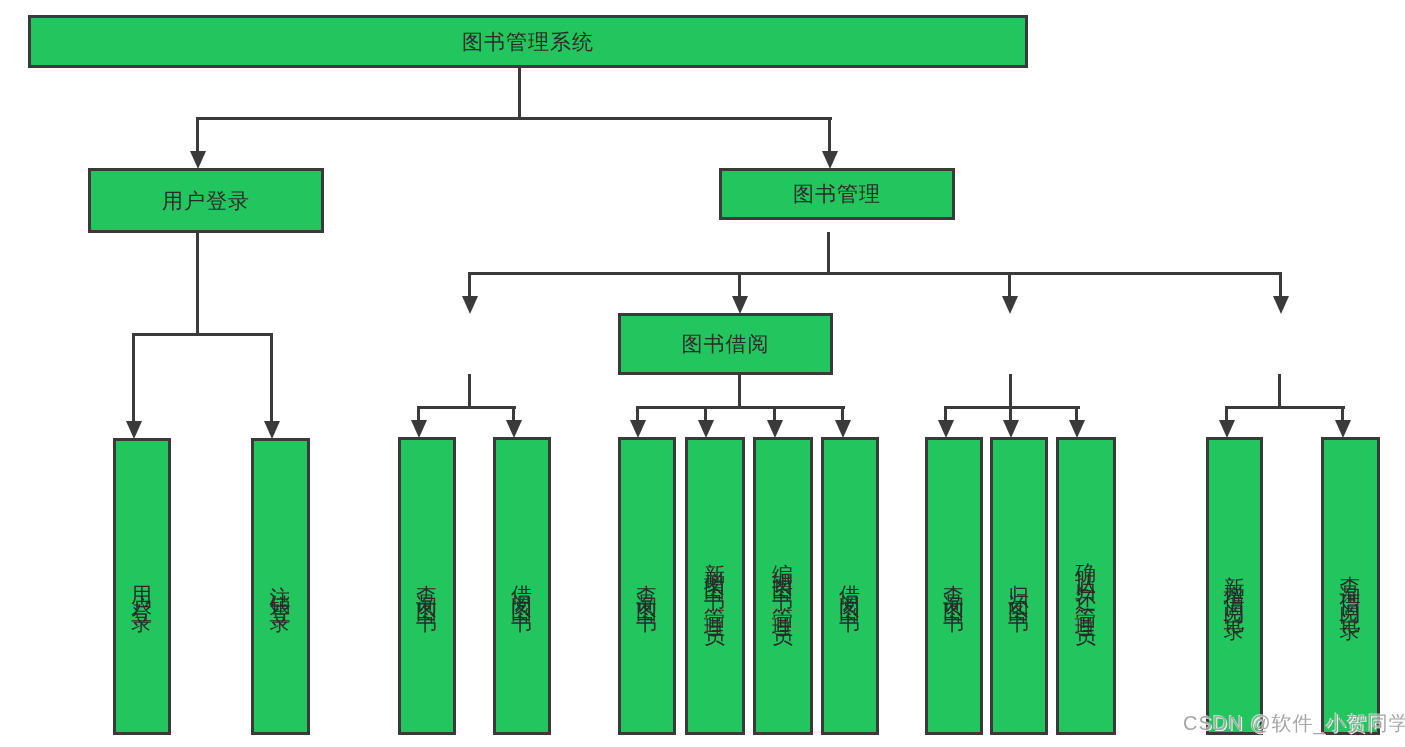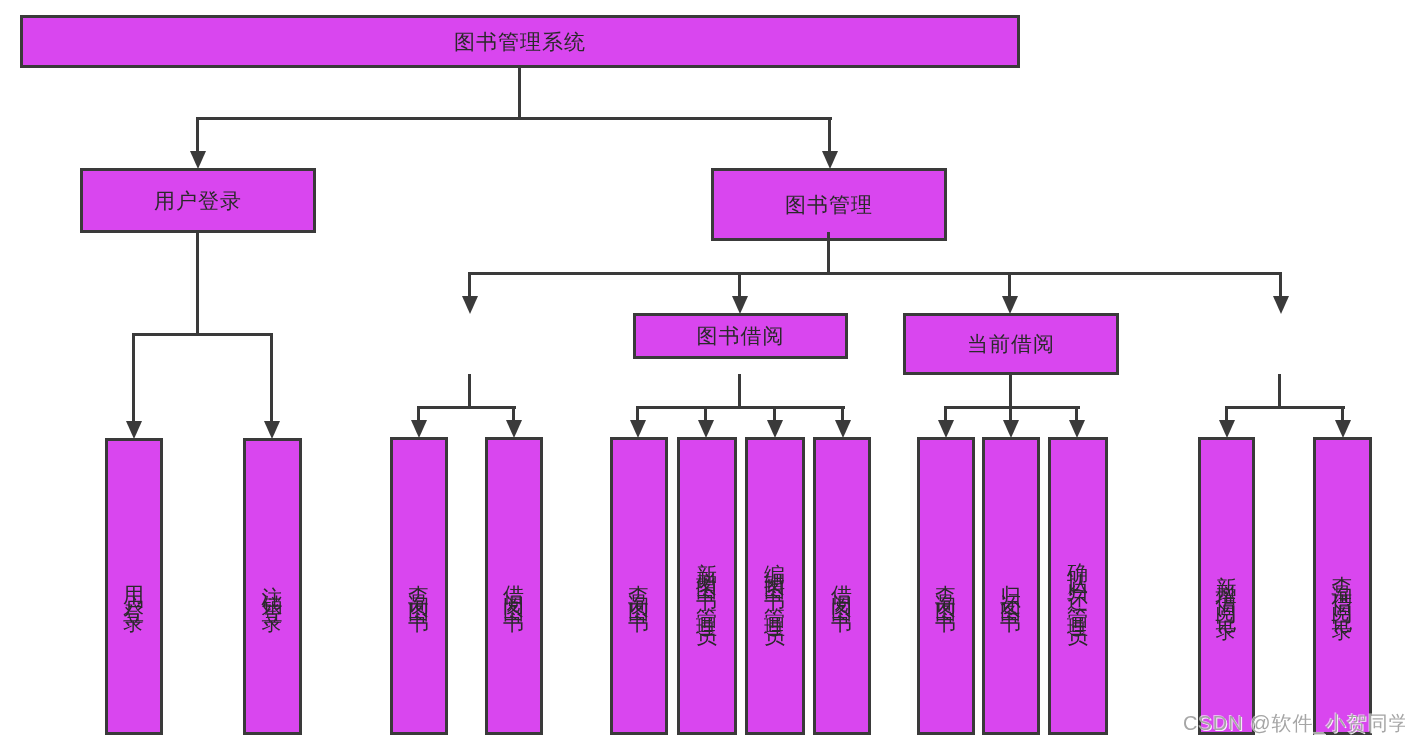--- a/index.html
+++ b/index.html
@@ -12,29 +12,30 @@
   .canvas{
     position:relative;
     width:1405px;height:747px;
     background:var(--background);
     font-family:"Liberation Sans","DejaVu Sans",sans-serif;
     overflow:hidden;
   }
   .box{
     position:absolute;
     box-sizing:border-box;
-    background:#d946ef;
+    background:#22c55e;
     border:3px solid var(--line);
     display:flex;
     align-items:center;
     justify-content:center;
     color:var(--text);
     font-size:21px;
     letter-spacing:1px;
     white-space:nowrap;
+    margin-left:8px;
   }
   .leaf{
     writing-mode:vertical-rl;
     text-orientation:mixed;
     letter-spacing:9px;
     white-space:normal;
     line-height:1;
   }
   .vl{position:absolute;width:3px;background:var(--line);}
   .hl{position:absolute;height:3px;background:var(--line);}
@@ -68,21 +69,21 @@
     <div class="hl" style="left:196px;top:117px;width:636px"></div>
     <div class="vl" style="left:196px;top:117px;height:36px"></div>
     <div class="arr" style="left:190px;top:151px"></div>
     <div class="vl" style="left:828px;top:117px;height:36px"></div>
     <div class="arr" style="left:822px;top:151px"></div>
   </div>
 
   <div class="box" style="left:80px;top:168px;width:236px;height:65px">
     <span>用户登录</span>
   </div>
-  <div class="box" style="left:711px;top:168px;width:236px;height:73px">
+  <div class="box" style="left:711px;top:168px;width:236px;height:52px">
     <span>图书管理</span>
   </div>
 
   <div>
     <div class="vl" style="left:196px;top:232px;height:104px"></div>
     <div class="hl" style="left:132px;top:333px;width:141px"></div>
     <div class="vl" style="left:132px;top:333px;height:89px"></div>
     <div class="arr" style="left:126px;top:421px"></div>
     <div class="vl" style="left:270px;top:333px;height:89px"></div>
     <div class="arr" style="left:264px;top:421px"></div>
@@ -101,25 +102,22 @@
     <div class="vl" style="left:468px;top:272px;height:27px"></div>
     <div class="arr" style="left:462px;top:296px"></div>
     <div class="vl" style="left:738px;top:272px;height:27px"></div>
     <div class="arr" style="left:732px;top:296px"></div>
     <div class="vl" style="left:1008px;top:272px;height:27px"></div>
     <div class="arr" style="left:1002px;top:296px"></div>
     <div class="vl" style="left:1279px;top:272px;height:27px"></div>
     <div class="arr" style="left:1273px;top:296px"></div>
   </div>
 
-  <div class="box" style="left:633px;top:313px;width:215px;height:46px">
+  <div class="box" style="left:610px;top:313px;width:215px;height:62px">
     <span>图书借阅</span>
-  </div>
-  <div class="box" style="left:903px;top:313px;width:216px;height:62px">
-    <span>当前借阅</span>
   </div>
 
   <div>
     <div class="vl" style="left:468px;top:374px;height:34px"></div>
     <div class="hl" style="left:417px;top:406px;width:99px"></div>
     <div class="vl" style="left:417px;top:406px;height:16px"></div>
     <div class="arr" style="left:411px;top:420px"></div>
     <div class="vl" style="left:512px;top:406px;height:16px"></div>
     <div class="arr" style="left:506px;top:420px"></div>
   </div>

